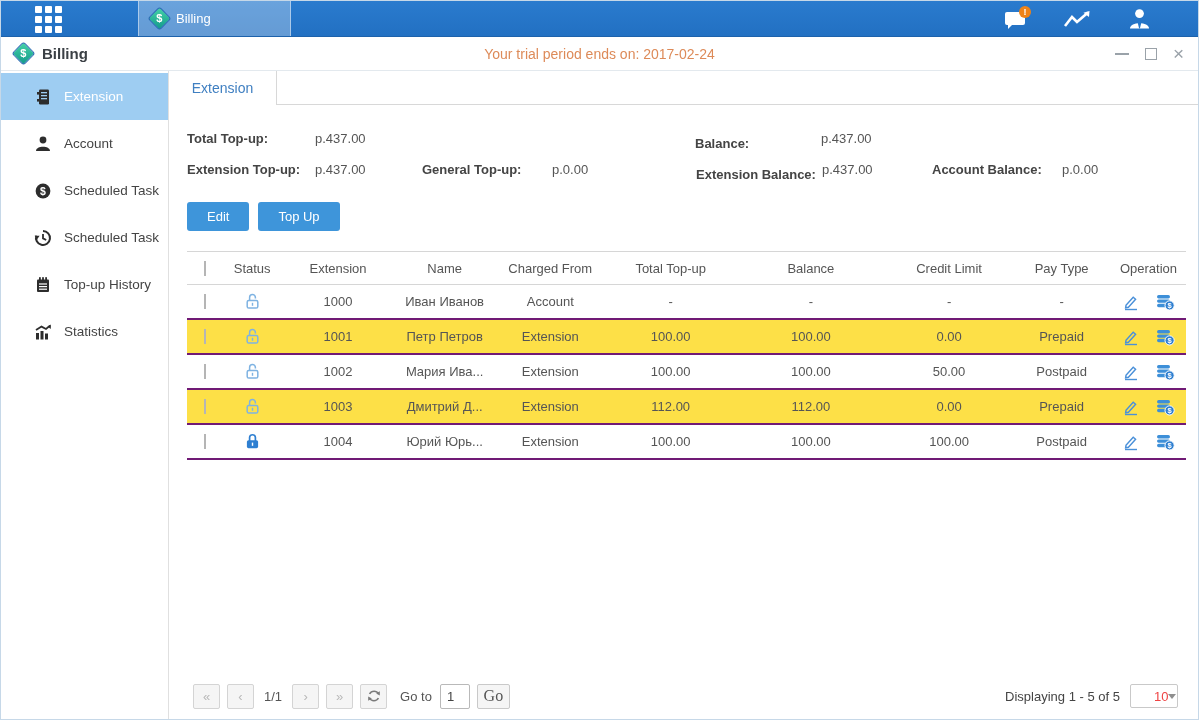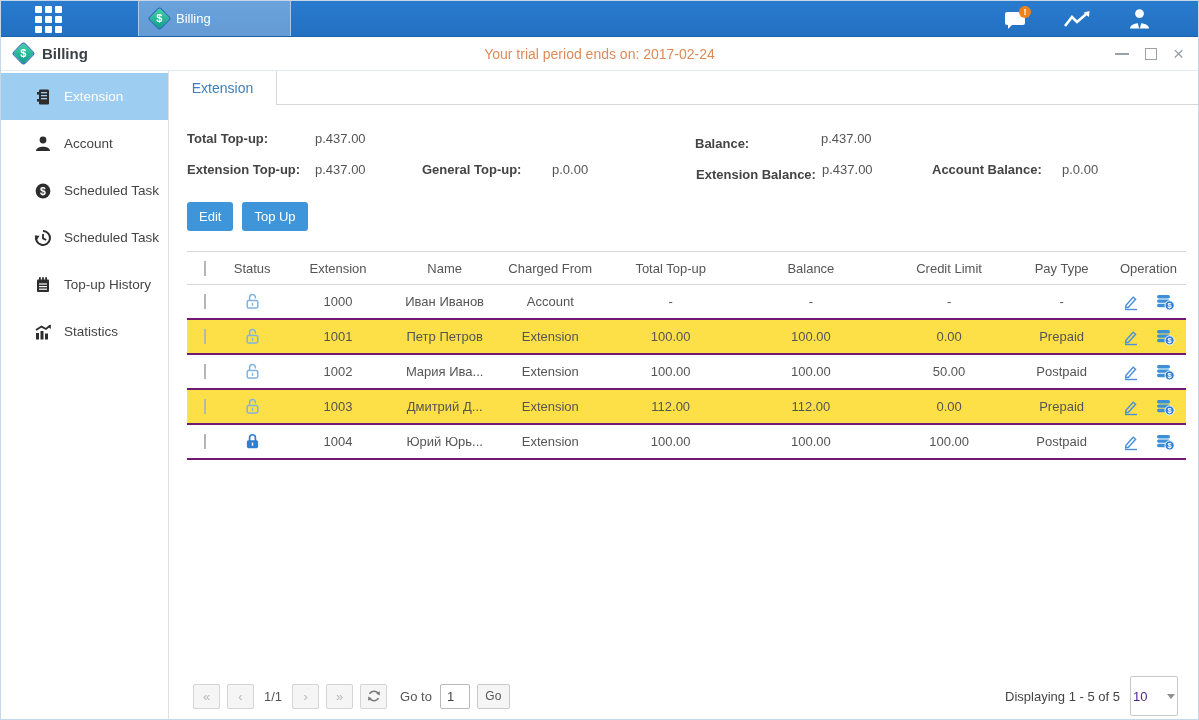--- a/index.html
+++ b/index.html
@@ -48,44 +48,44 @@
   
   .summary { margin-top:18px; }
   .sum-row { display:flex; align-items:center; height:31px; white-space:nowrap; }
   .sum-row .lbl { font-weight:bold; color:#444; }
   .sum-row .val { color:#555; }
   .w128{width:128px;} .w380{width:380px;} .w126{width:126px;margin-top:10px;} .w107{width:107px;}
   .w130{width:130px;} .w144{width:144px;} .w110{width:110px;}
 
   
   .btn-row { margin-top:17px; display:flex; gap:9px; }
-  .btn { background:#3e95da; color:#fff; border:none; border-radius:3px; font-size:13px; padding:7px 12px; cursor:pointer; font-family:inherit; }
+  .btn { background:#3e95da; color:#fff; border:none; border-radius:3px; font-size:13px; padding:7px 20px; cursor:pointer; font-family:inherit; }
 
   
   .grid-table { margin-top:20px; border-top:1px solid #d6d6d6; }
   .trow { display:flex; align-items:center; height:35px; border-bottom:2px solid #701a75; font-size:13px; color:#555; }
   .trow.head { height:33px; color:#555; border-bottom:1px solid #d6d6d6; }
   .trow.alt { background:#fde047; }
   .cell { text-align:center; overflow:hidden; white-space:nowrap; }
   .c0{width:36px;} .c1{width:60px;} .c2{width:114px;} .c3{width:102px;} .c4{width:112px;}
   .c5{width:132px;} .c6{width:152px;} .c7{width:128px;} .c8{width:100px;} .c9{width:76px;}
   .cb { width:15px; height:15px; border:1.5px solid #b5b5b5; border-radius:3px; background:#fff; margin:0 auto; cursor:pointer; }
   .op-cell { display:flex; justify-content:center; gap:15px; align-items:center; }
   .op-cell svg { cursor:pointer; }
   .lock { display:inline-block; vertical-align:middle; }
 
   
   .pag-bar { margin-top:auto; margin-bottom:8px; display:flex; align-items:center; padding:0 8px 0 6px; height:30px; }
   .pg-btn { width:27px; height:25px; background:#f5f5f5; border:1px solid #d4d4d4; border-radius:2px; margin-right:7px; color:#b9b9b9; font-size:13px; display:flex; align-items:center; justify-content:center; cursor:pointer; }
   .pg-ind { margin:0 10px 0 3px; color:#555; }
   .goto-lbl { margin:0 8px 0 6px; color:#555; }
   .goto-input { width:30px; height:25px; border:1px solid #b9b9b9; border-radius:2px; text-align:left; padding-left:6px; font-size:13px; color:#444; font-family:inherit; margin-right:7px; }
-  .go-btn { width:33px; height:25px; background:#f5f5f5; border:1px solid #c9c9c9; border-radius:2px; color:#555; font-size:12px; cursor:pointer; font-family:Liberation Sans, sans-serif; }
+  .go-btn { width:33px; height:25px; background:#f5f5f5; border:1px solid #c9c9c9; border-radius:2px; color:#555; font-size:16px; cursor:pointer; font-family:Liberation Serif, serif; }
   .pag-right { margin-left:auto; display:flex; align-items:center; gap:10px; color:#444; }
-  .page-size { width:48px; height:40px; border:1px solid #c9c9c9; border-radius:2px; display:flex; align-items:center; justify-content:space-between; padding:0 2px; cursor:pointer; color:#4c1d95; background:#fff; }
+  .page-size { width:48px; height:24px; border:1px solid #c9c9c9; border-radius:2px; display:flex; align-items:center; justify-content:space-between; padding:0 23px; cursor:pointer; color:#ef4444; background:#fff; }
   .ps-arrow { width:0; height:0; border-left:4px solid transparent; border-right:4px solid transparent; border-top:5px solid #8f8f8f; }
 </style>
 </head>
 <body>
 
 <div class="screen">
 
   <div class="topbar">
     <div class="grid-icon">
       <i></i>

